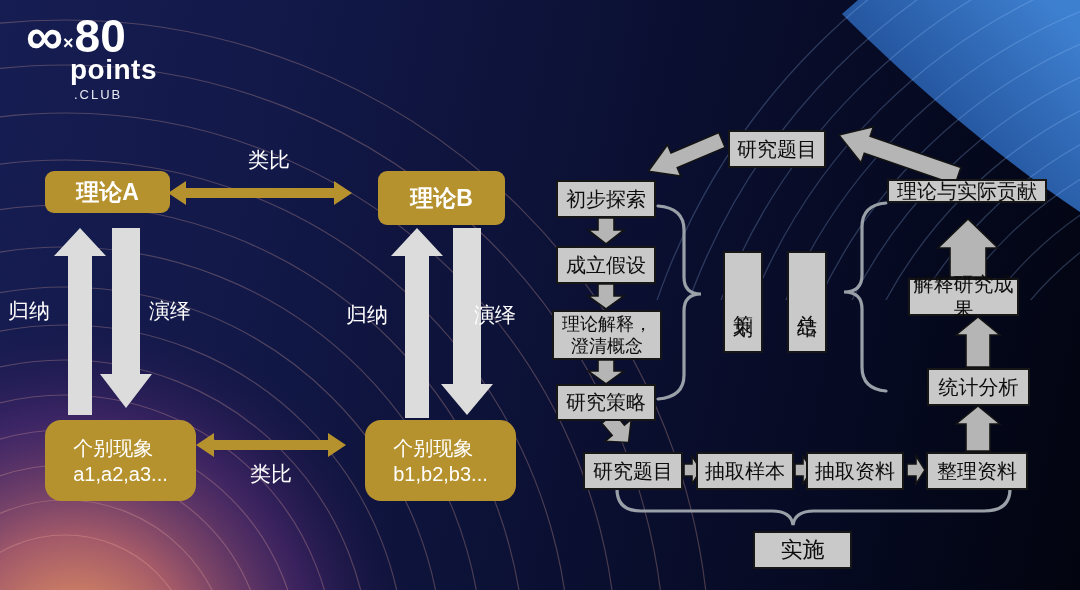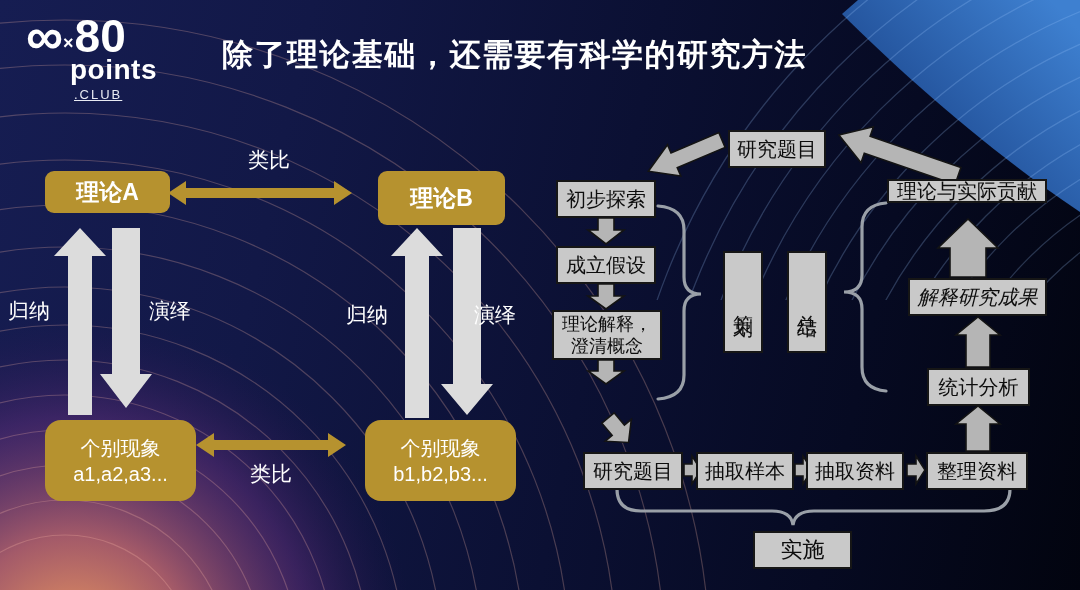--- a/index.html
+++ b/index.html
@@ -11,27 +11,27 @@
   .stage{position:relative;width:1080px;height:590px;overflow:hidden;
     background:linear-gradient(102deg,#161d52 0%,#121847 26%,#0b1033 55%,#060a22 78%,#02040f 100%);}
   svg.layer{position:absolute;left:0;top:0;}
   
   .logo{position:absolute;left:26px;top:10px;color:#fff;line-height:1;}
   .logo .row1{display:flex;align-items:center;}
   .logo .inf{font-size:52px;font-weight:bold;letter-spacing:-2px;}
   .logo .x{font-size:18px;font-weight:bold;margin:14px 1px 0 2px;}
   .logo .n80{font-size:46px;font-weight:bold;}
   .logo .points{font-size:28px;font-weight:bold;margin:-6px 0 0 44px;letter-spacing:0.5px;}
-  .logo .club{font-size:13px;margin:4px 0 0 48px;letter-spacing:2px;color:#e8eaf2;text-decoration:underline;}
+  .logo .club{font-size:13px;margin:4px 0 0 48px;letter-spacing:2px;color:#e8eaf2;}
   
   .title{position:absolute;left:222px;top:34px;font-size:31px;font-weight:bold;
     color:var(--titlecolor);letter-spacing:1.5px;white-space:nowrap;}
   
   .goldbox{position:absolute;background:var(--gold);color:#fff;display:flex;align-items:center;
-    justify-content:center;text-align:center;white-space:pre-line;box-sizing:border-box;}
+    justify-content:center;white-space:pre-line;box-sizing:border-box;}
   .gb-a{left:45px;top:171px;width:125px;height:42px;border-radius:9px;font-size:23px;font-weight:600;}
   .gb-b{left:378px;top:171px;width:127px;height:54px;border-radius:9px;font-size:23px;font-weight:600;}
   .gb-pa{left:45px;top:420px;width:151px;height:81px;border-radius:16px;font-size:20px;font-weight:500;line-height:1.3;}
   .gb-pb{left:365px;top:420px;width:151px;height:81px;border-radius:16px;font-size:20px;font-weight:500;line-height:1.3;}
   
   .lbl{position:absolute;color:#fff;font-size:21px;white-space:nowrap;}
   
   .gbox{position:absolute;background:var(--boxfill);border:2px solid #161616;color:var(--ink);
     display:flex;align-items:center;justify-content:center;text-align:center;font-size:20px;
     white-space:pre-line;box-sizing:border-box;line-height:1.25;}
@@ -135,44 +135,44 @@
   <div class="logo">
     <div class="row1">
       <span class="inf">∞</span>
       <span class="x">×</span>
       <span class="n80">80</span>
     </div>
     <div class="points">points</div>
     <div class="club">.CLUB</div>
   </div>
 
-  <div class="title">除了理论基础，还需要有科学的研究方法</div>
 
   <div class="goldbox gb-a">理论A</div>
   <div class="goldbox gb-b">理论B</div>
   <div class="goldbox gb-pa">个别现象
 a1,a2,a3...</div>
   <div class="goldbox gb-pb">个别现象
 b1,b2,b3...</div>
   <div class="lbl" style="left:248px;top:146px;">类比</div>
   <div class="lbl" style="left:250px;top:460px;">类比</div>
   <div class="lbl" style="left:8px;top:297px;">归纳</div>
   <div class="lbl" style="left:149px;top:297px;">演绎</div>
   <div class="lbl" style="left:346px;top:301px;">归纳</div>
   <div class="lbl" style="left:474px;top:301px;">演绎</div>
 
   <div class="gbox" style="left:728px;top:130px;width:98px;height:38px;">研究题目</div>
   <div class="gbox" style="left:556px;top:180px;width:100px;height:38px;">初步探索</div>
   <div class="gbox" style="left:556px;top:246px;width:100px;height:38px;">成立假设</div>
   <div class="gbox" style="left:552px;top:310px;width:110px;height:50px;font-size:18px;">理论解释，
 澄清概念</div>
+  <div class="gbox" style="left:556px;top:384px;width:100px;height:37px;">研究策略</div>
   <div class="gbox" style="left:583px;top:452px;width:100px;height:38px;">研究题目</div>
   <div class="gbox" style="left:696px;top:452px;width:98px;height:38px;">抽取样本</div>
   <div class="gbox" style="left:806px;top:452px;width:98px;height:38px;">抽取资料</div>
   <div class="gbox" style="left:926px;top:452px;width:102px;height:38px;">整理资料</div>
   <div class="gbox" style="left:927px;top:368px;width:103px;height:38px;">统计分析</div>
-  <div class="gbox" style="left:908px;top:278px;width:139px;height:38px;font-style:italic;">解释研究成果</div>
+  <div class="gbox" style="left:908px;top:278px;width:111px;height:38px;">解释研究成果</div>
   <div class="gbox" style="left:887px;top:179px;width:160px;height:24px;">理论与实际贡献</div>
   <div class="gbox vert" style="left:723px;top:251px;width:40px;height:102px;">策划</div>
   <div class="gbox vert" style="left:787px;top:251px;width:40px;height:102px;">总结</div>
   <div class="gbox" style="left:753px;top:531px;width:99px;height:38px;font-size:22px;">实施</div>
 
 </div>
 
 </body></html>

